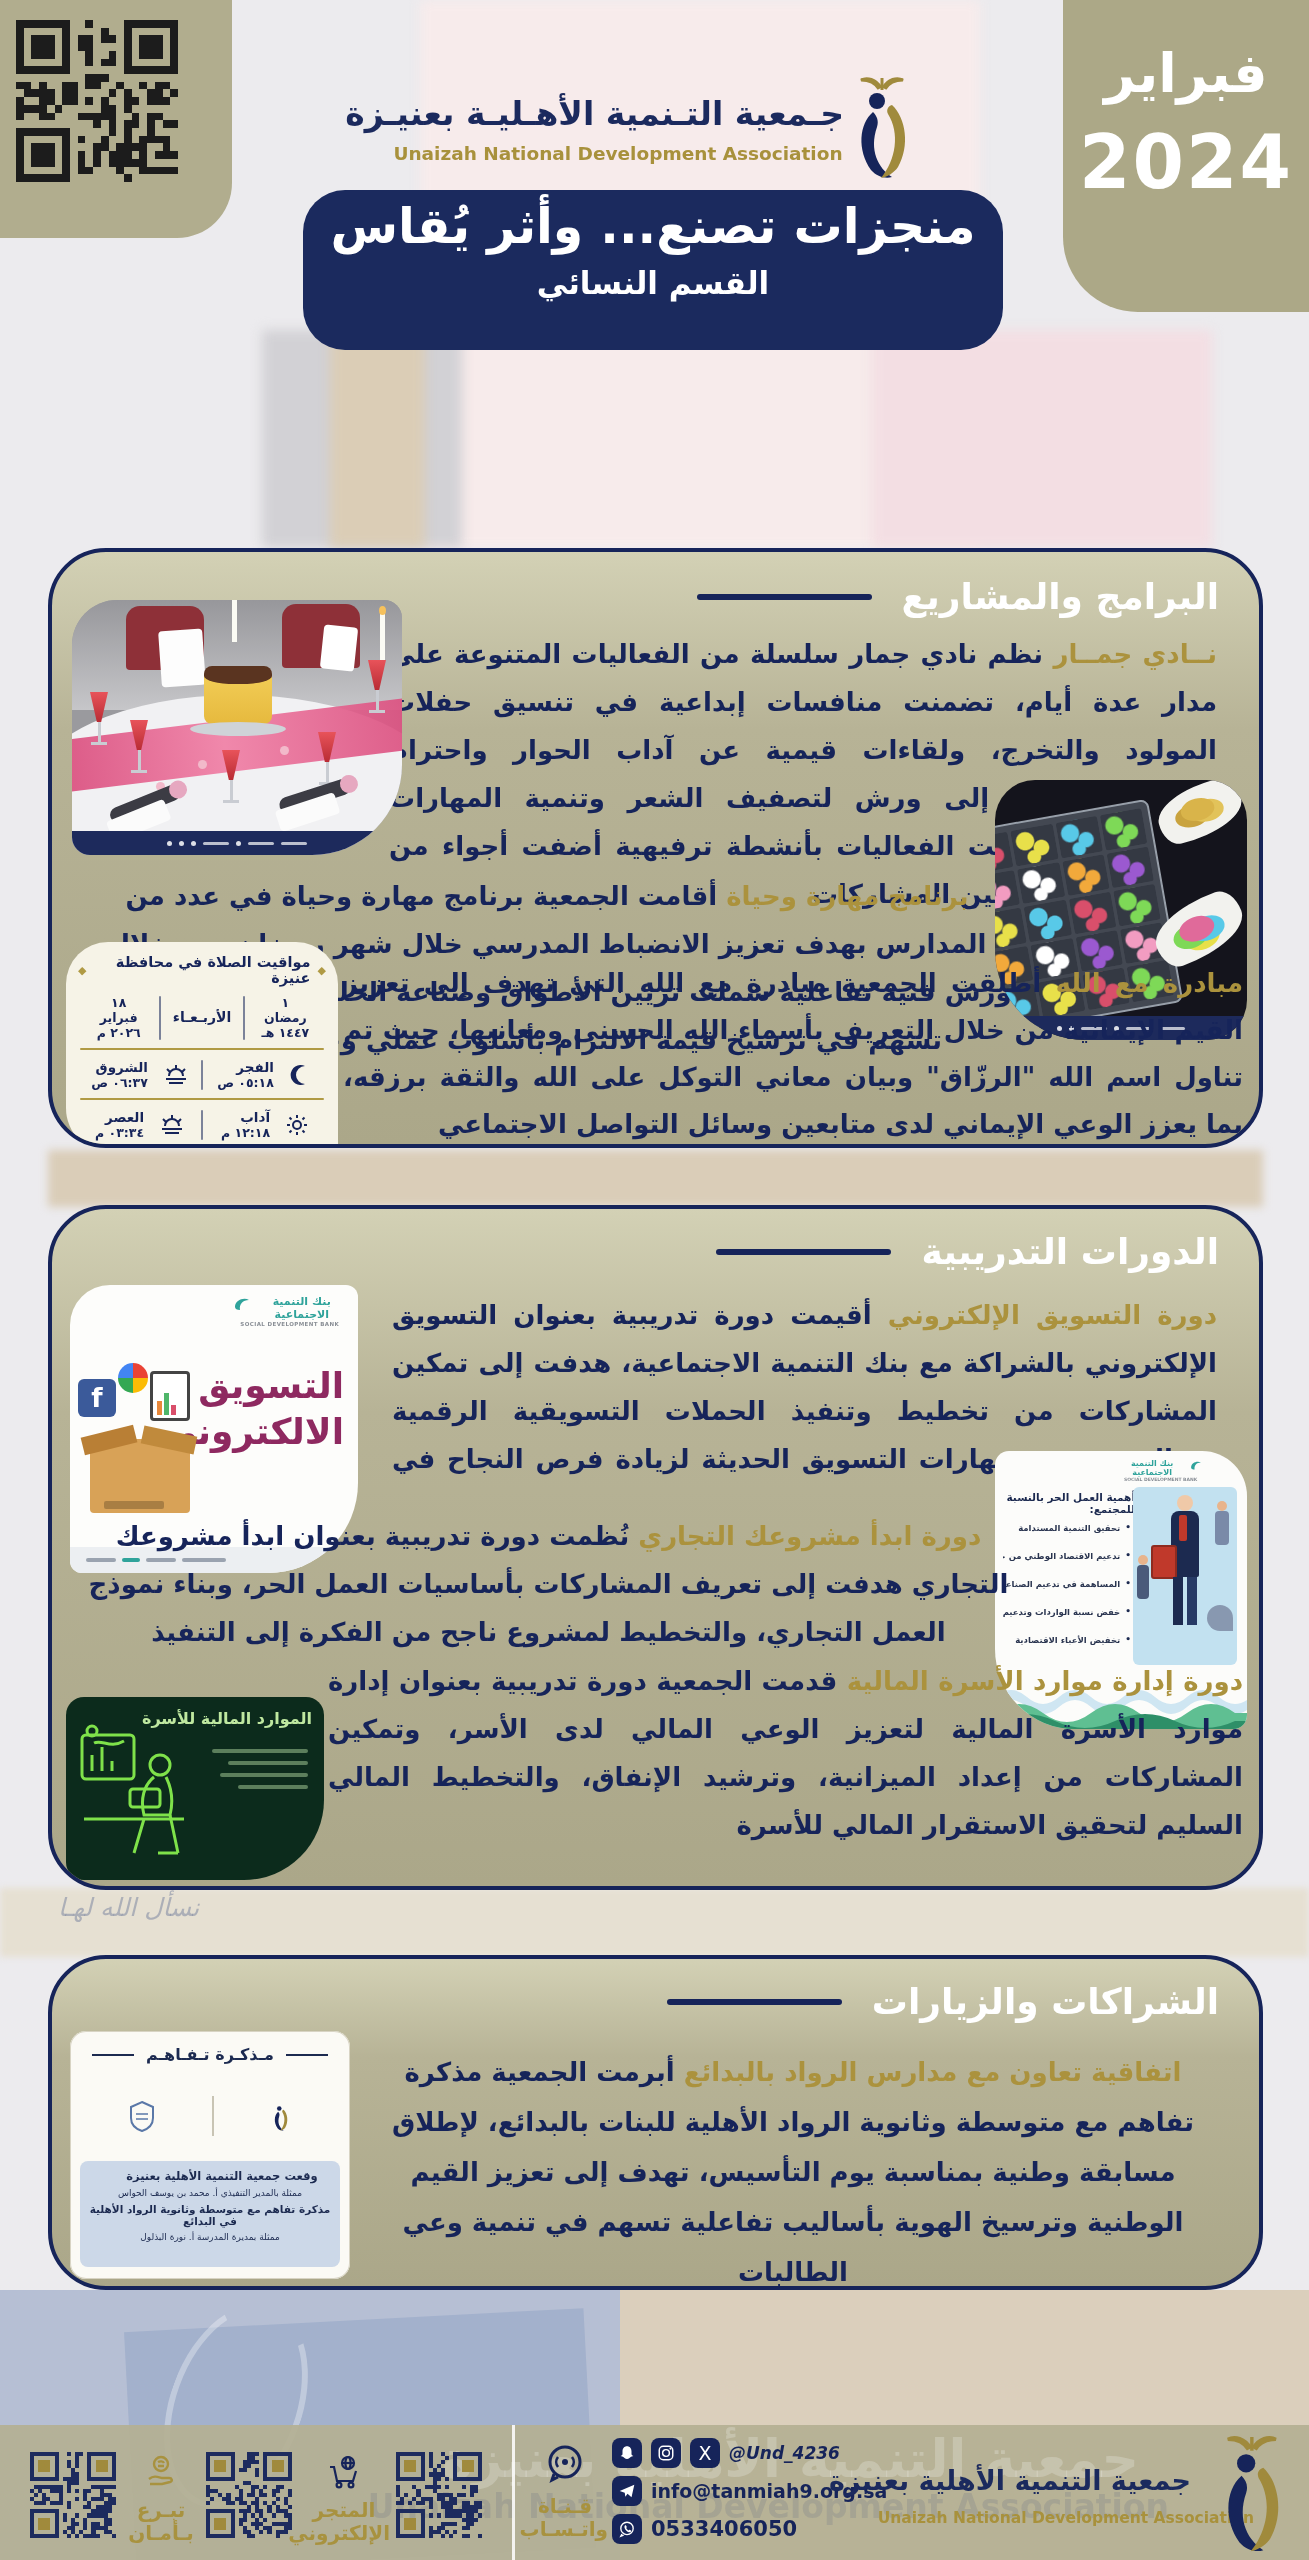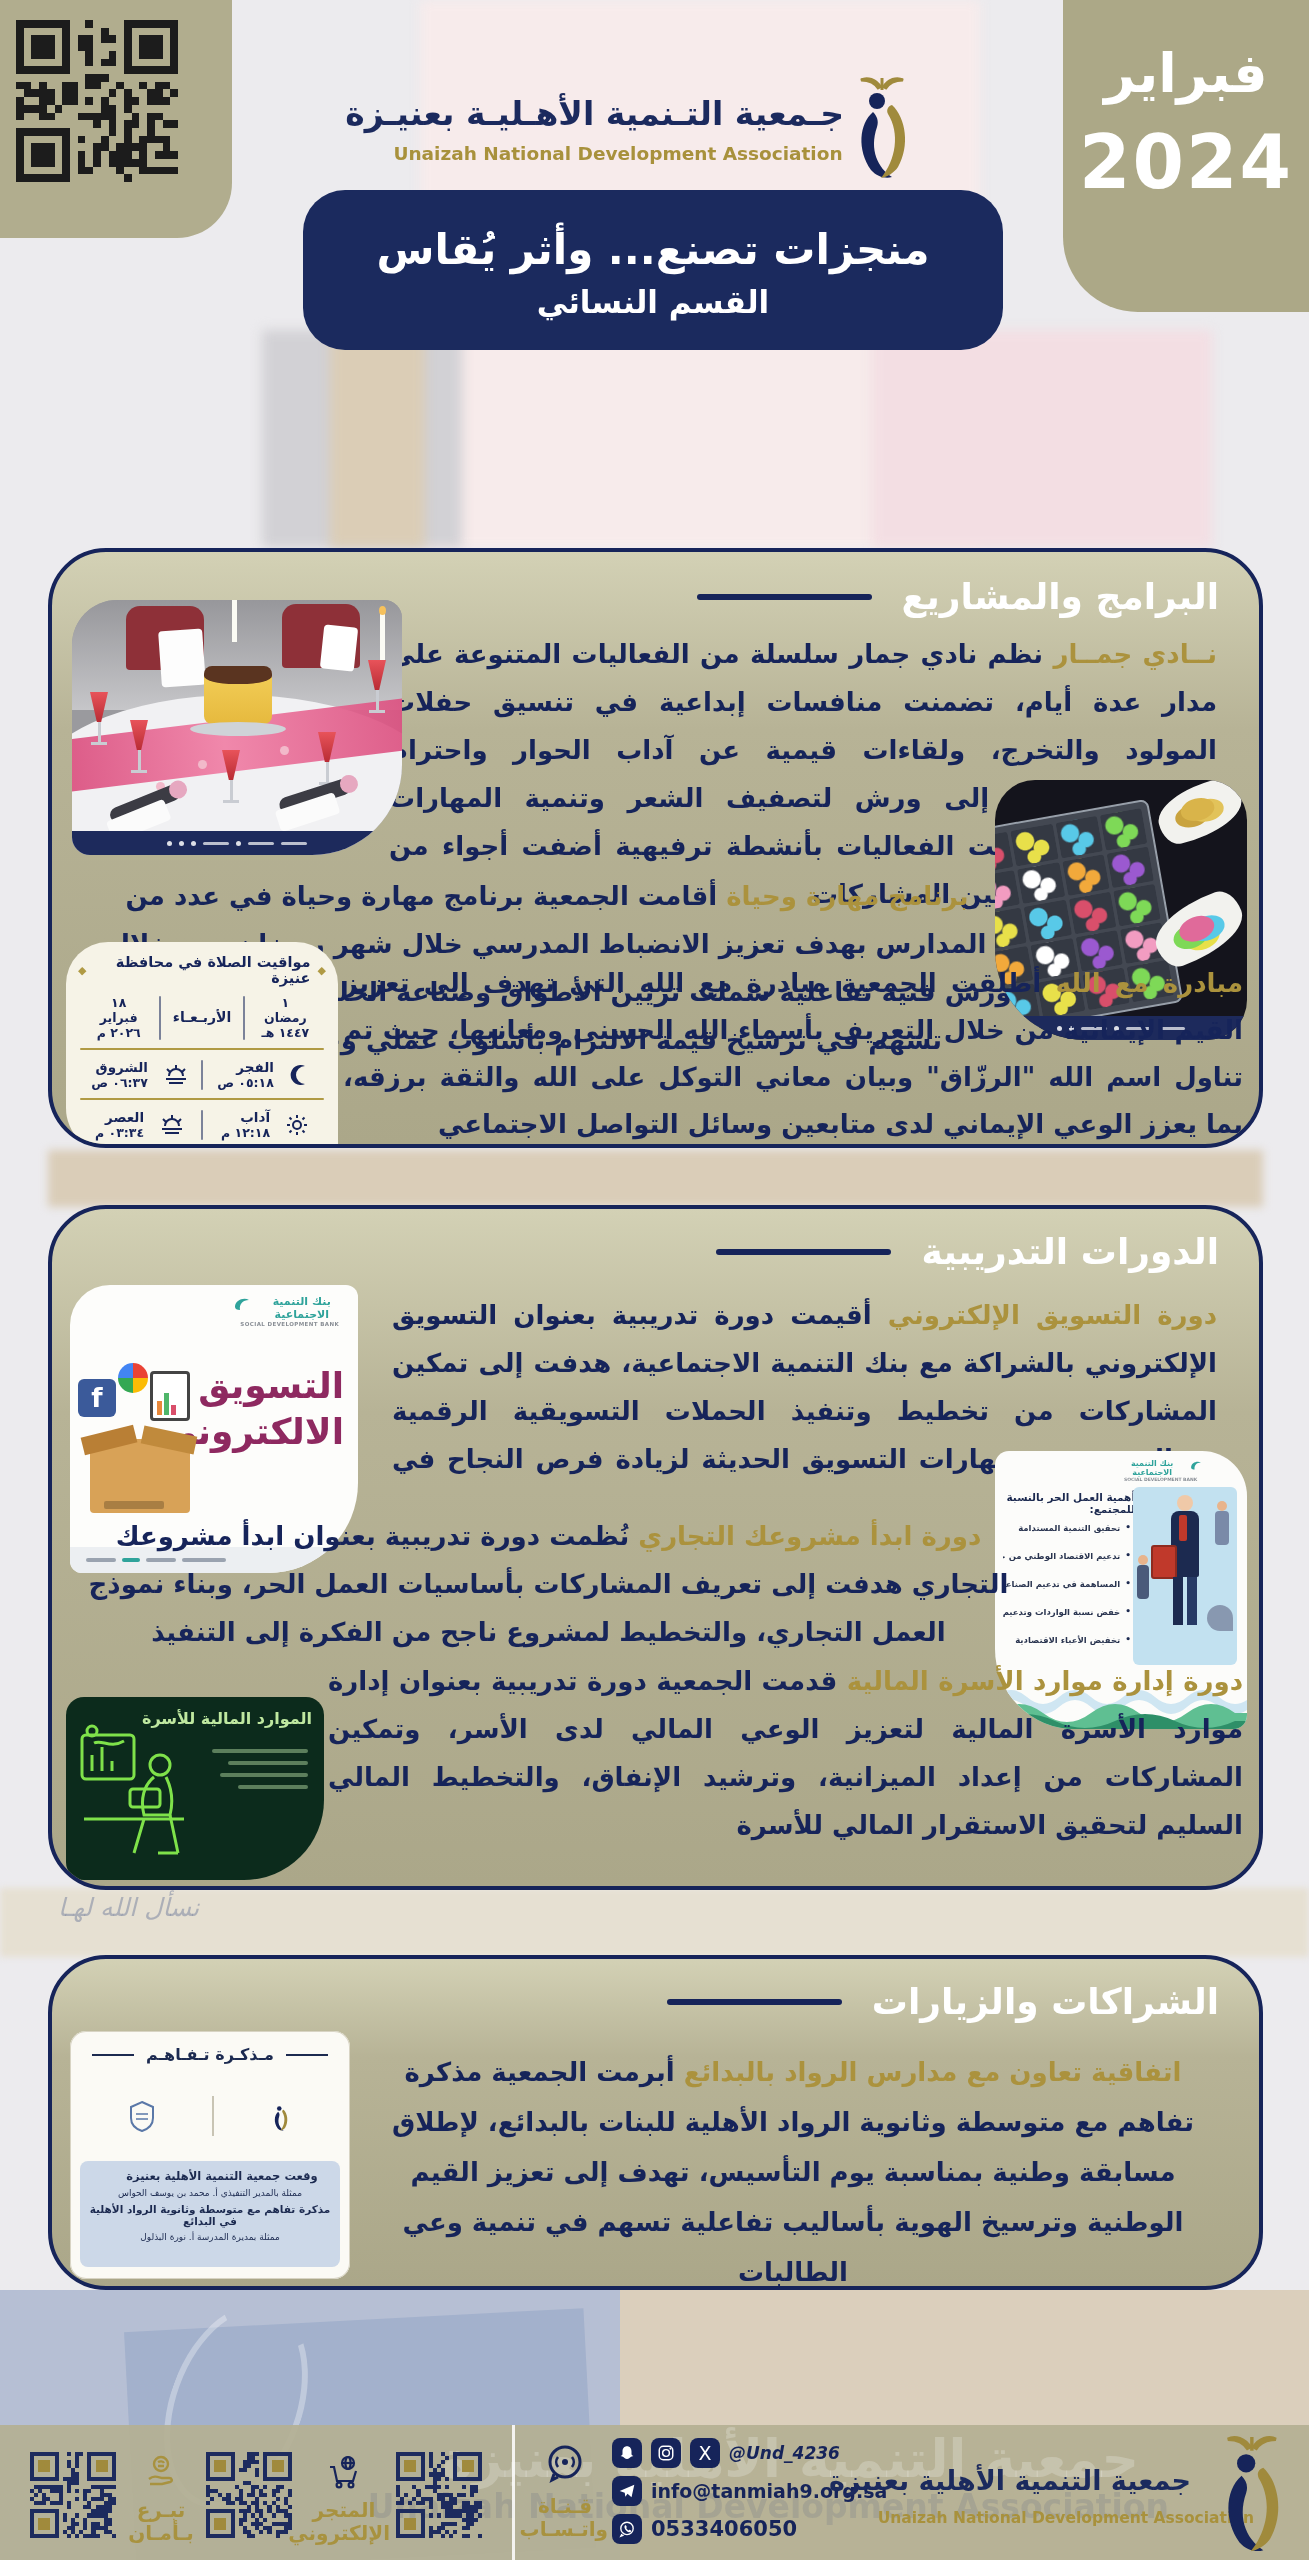--- a/index.html
+++ b/index.html
@@ -14,21 +14,21 @@
                color:#fff;text-align:center;}
   .date-month{margin-top:42px;font-size:54px;font-weight:bold;}
   .date-year{margin-top:14px;font-size:74px;font-weight:bold;letter-spacing:2px;}
   .qr{position:absolute;}
   .org-top{left:392px;top:94px;width:452px;text-align:center;}
   .org-top-ar{direction:rtl;color:#1b2a5e;font-size:33px;font-weight:bold;white-space:nowrap;}
   .org-top-en{color:#a8913c;font-size:18.5px;font-weight:bold;margin-top:10px;white-space:nowrap;}
   .logo-mark{position:absolute;}
   .banner{left:303px;top:190px;width:700px;height:160px;background:#1b2a5e;border-radius:42px;
           color:#fff;text-align:center;direction:rtl;}
-  .banner-title{font-size:42px;font-weight:bold;margin-top:35px;}
+  .banner-title{font-size:49px;font-weight:bold;margin-top:8px;}
   .banner-sub{font-size:31px;font-weight:bold;margin-top:10px;}
   
   .card{position:absolute;left:48px;width:1215px;box-sizing:border-box;overflow:hidden;
         background:linear-gradient(180deg,#d3d1b5 0%,#b7b396 30%,#aba789 100%);
         border:4px solid #16245a;border-radius:58px;}
   .sec-head{position:absolute;display:flex;align-items:center;gap:30px;direction:rtl;}
   .sec-title{color:#ffffff;font-size:36px;font-weight:bold;white-space:nowrap;}
   .dash{width:175px;height:6px;background:#16245a;border-radius:3px;}
   .para{position:absolute;direction:rtl;color:#16245a;font-weight:bold;font-size:26px;line-height:48px;}
   .lead{color:#ab923d;}

